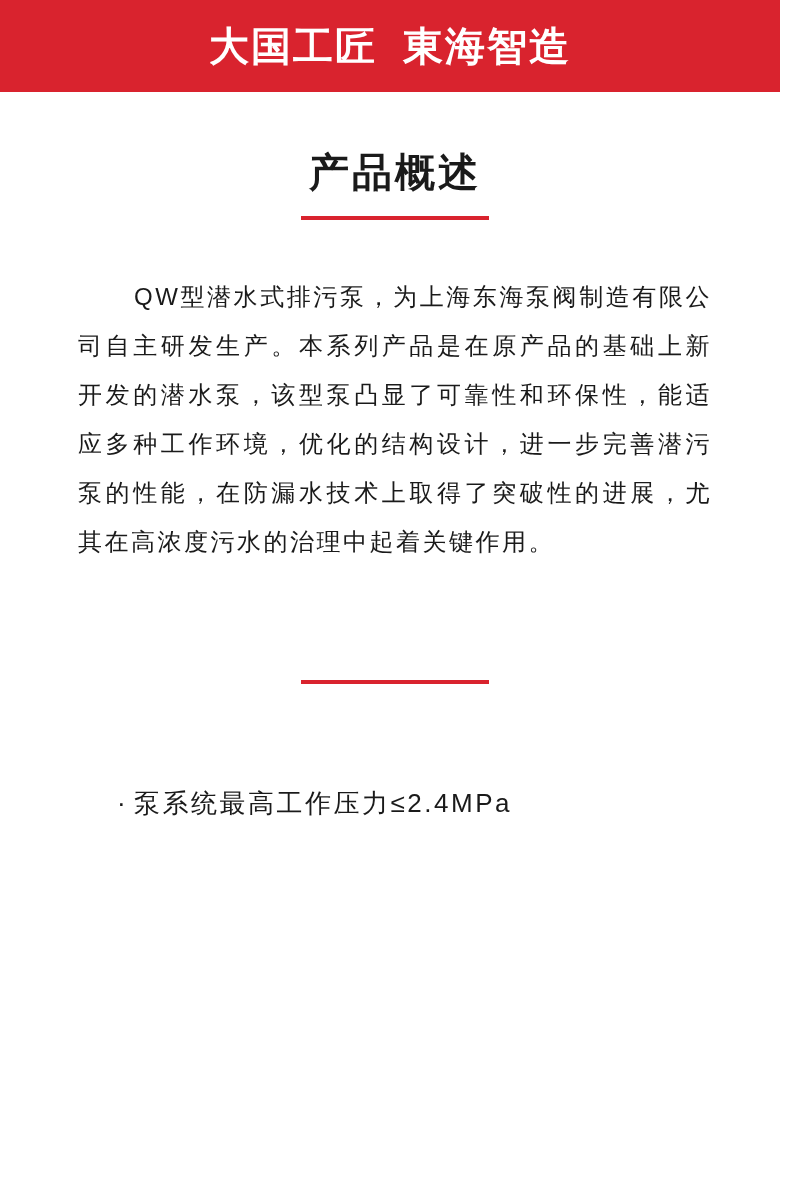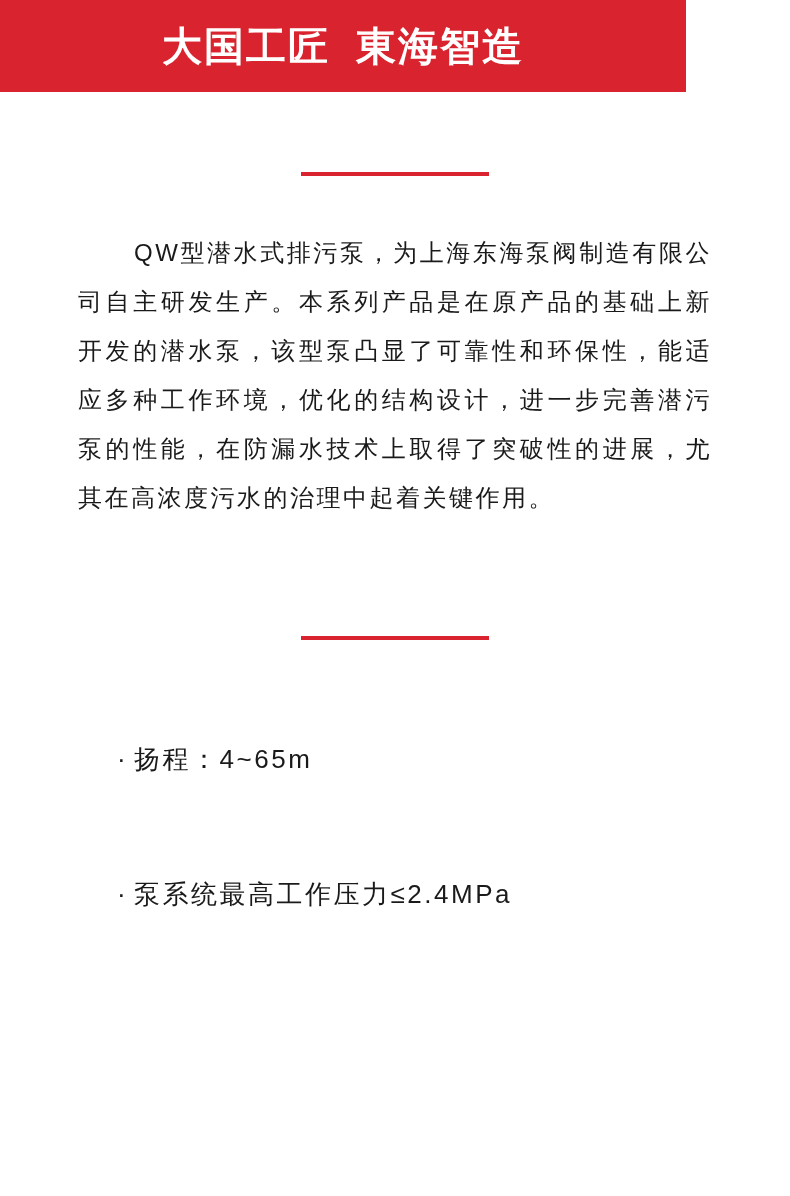--- a/index.html
+++ b/index.html
@@ -11,21 +11,21 @@
     width: 790px;
     height: 1196px;
     font-family: "Liberation Sans", sans-serif;
     color: #111111;
     overflow: hidden;
     position: relative;
   }
 
   
   .banner {
-    width: 686px;
+    width: 780px;
     height: 92px;
     background: #d9232e;
     display: flex;
     align-items: center;
     justify-content: center;
     position: relative;
     box-sizing: border-box;
   }
   .banner::after {
     content: "";
@@ -108,38 +108,36 @@
 </head>
 <body>
 
 <div class="banner">
   <div class="banner-title">大国工匠  東海智造</div>
 </div>
 
 <div class="sp-1"></div>
 
 <div class="section-heading-wrap">
+  <div class="section-heading">产品概述</div>
   <div class="heading-rule"></div>
 </div>
 
 <div class="sp-2"></div>
 
 <div class="overview-block">
   <p class="overview-text">QW型潜水式排污泵，为上海东海泵阀制造有限公司自主研发生产。本系列产品是在原产品的基础上新开发的潜水泵，该型泵凸显了可靠性和环保性，能适应多种工作环境，优化的结构设计，进一步完善潜污泵的性能，在防漏水技术上取得了突破性的进展，尤其在高浓度污水的治理中起着关键作用。</p>
 </div>
 
 <div class="sp-3"></div>
 
 <div class="section-heading-wrap">
   <div class="heading-rule"></div>
 </div>
 
 <div class="sp-4"></div>
 
 <ul class="conditions">
   <li class="condition-item">
-    <span class="bullet">·</span><span>扬程：4~65m</span>
-  </li>
-  <li class="condition-item">
     <span class="bullet">·</span><span>泵系统最高工作压力≤2.4MPa</span>
   </li>
 
 </ul>
 
 </body></html>

